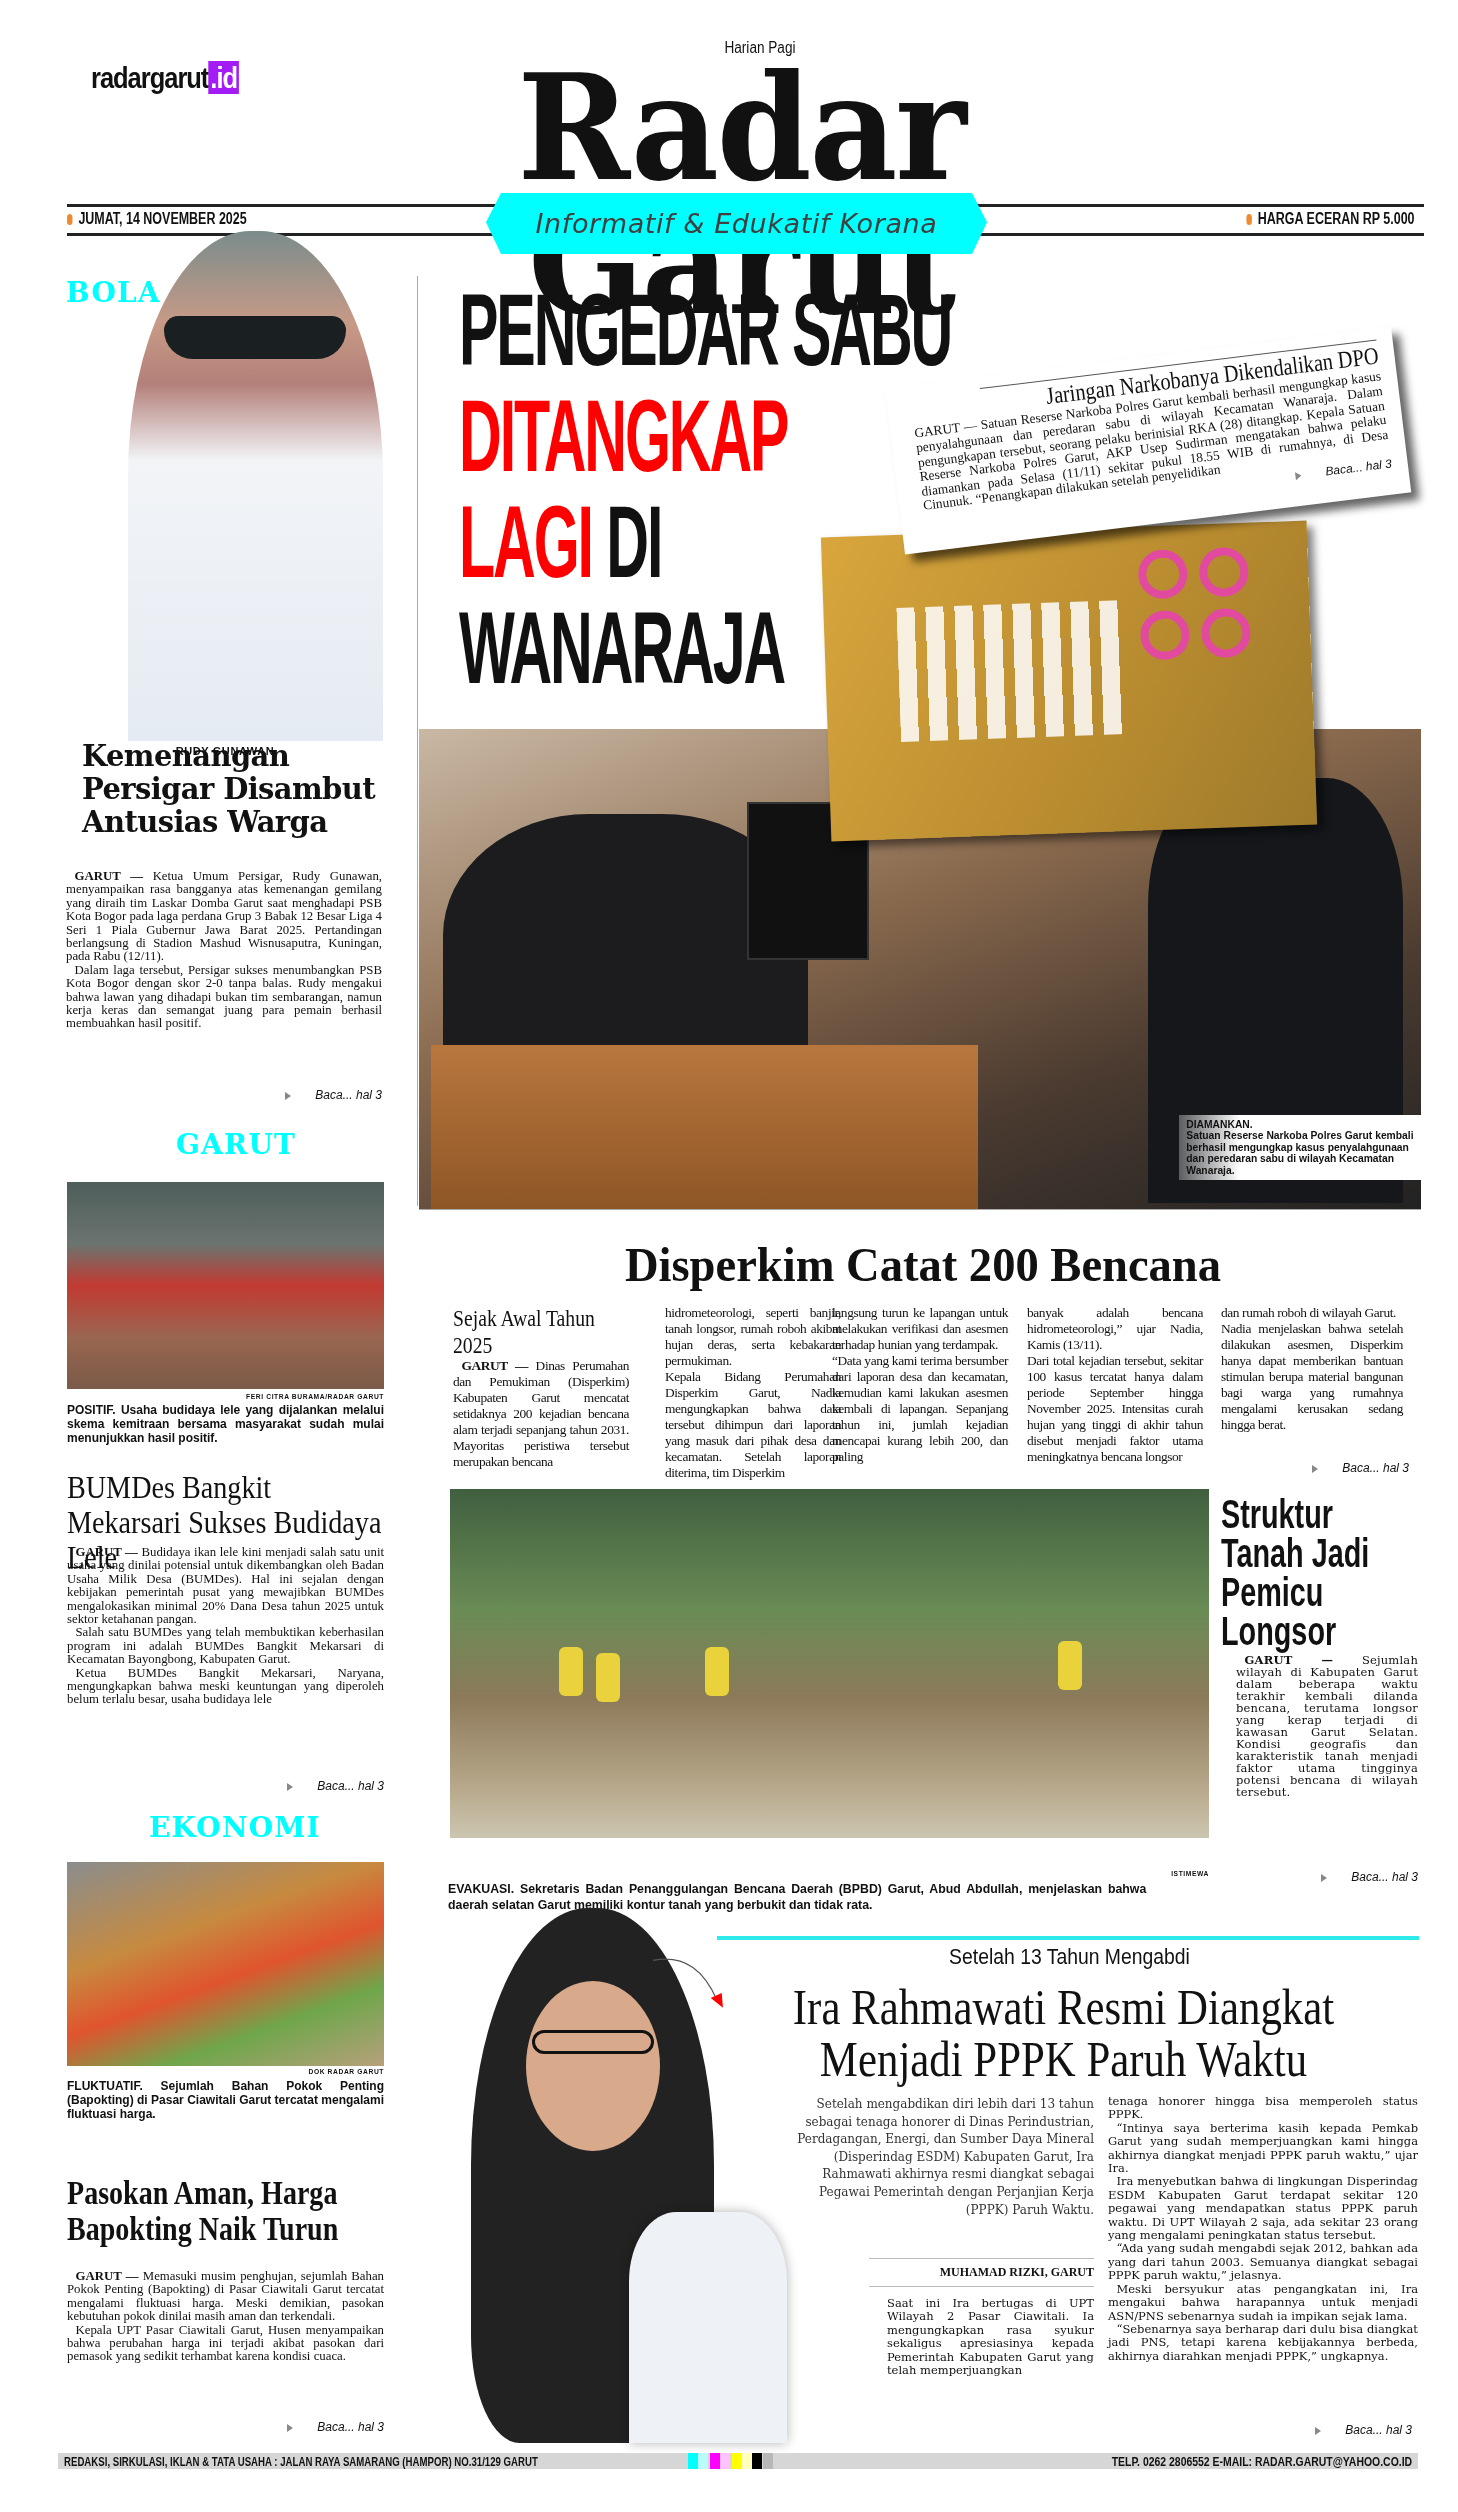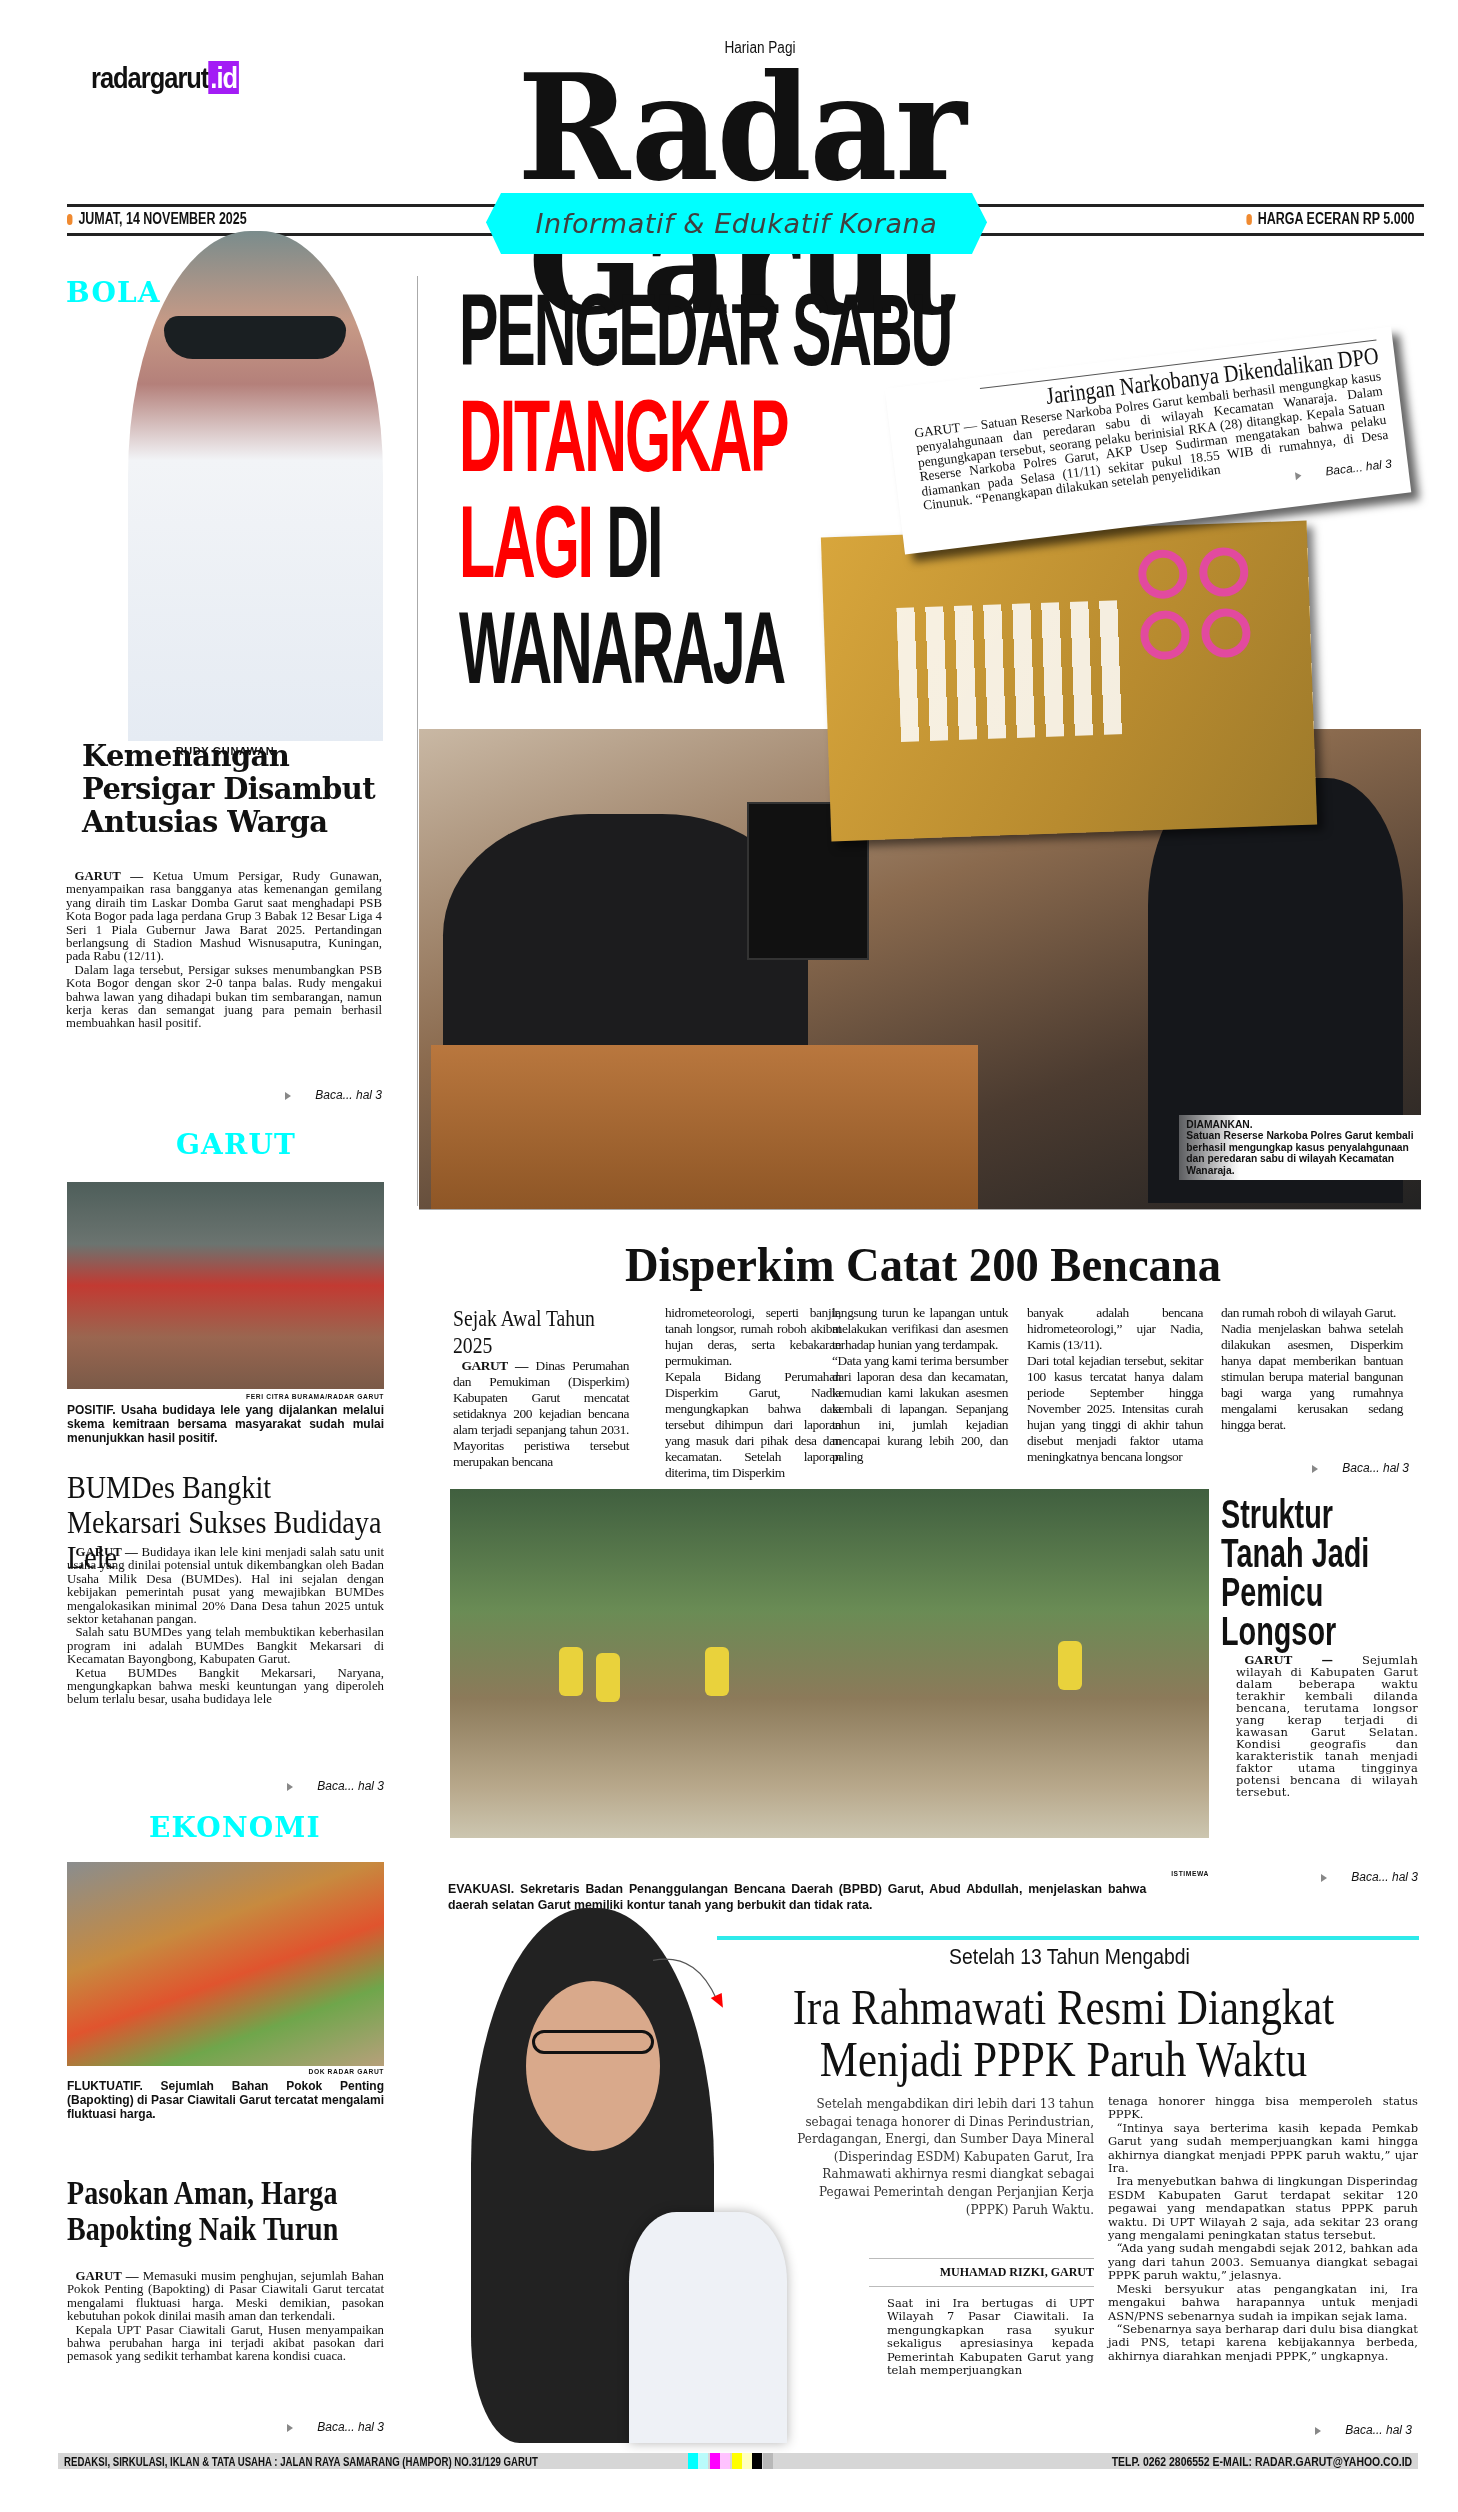--- a/index.html
+++ b/index.html
@@ -197,21 +197,21 @@
   <div style="position:absolute; left:182px; top:304px; width:158px; height:231px; background:#eef1f6; border-radius:30% 30% 0 0; box-shadow:0 0 12px rgba(0,0,0,0.3);"></div>
 </div>
 <svg class="abs arrow" viewBox="0 0 130 110">
   <path d="M5 30 C 60 20, 90 50, 110 95" fill="none" stroke="#555" stroke-width="2"></path>
   <polygon points="100,92 120,108 118,84" fill="#ff0000"></polygon>
 </svg>
 <div class="abs ira-kicker">Setelah 13 Tahun Mengabdi</div>
 <div class="abs ira-title">Ira Rahmawati Resmi Diangkat Menjadi PPPK Paruh Waktu</div>
 <div class="abs ira-lead">Setelah mengabdikan diri lebih dari 13 tahun sebagai tenaga honorer di Dinas Perindustrian, Perdagangan, Energi, dan Sumber Daya Mineral (Disperindag ESDM) Kabupaten Garut, Ira Rahmawati akhirnya resmi diangkat sebagai Pegawai Pemerintah dengan Perjanjian Kerja (PPPK) Paruh Waktu.</div>
 <div class="abs byline-wrap">MUHAMAD RIZKI, GARUT</div>
-<div class="abs ira-col2">Saat ini Ira bertugas di UPT Wilayah 7 Pasar Ciawitali. Ia mengungkapkan rasa syukur sekaligus apresiasinya kepada Pemerintah Kabupaten Garut yang telah memperjuangkan</div>
+<div class="abs ira-col2">Saat ini Ira bertugas di UPT Wilayah 2 Pasar Ciawitali. Ia mengungkapkan rasa syukur sekaligus apresiasinya kepada Pemerintah Kabupaten Garut yang telah memperjuangkan</div>
 <div class="abs ira-col3">
   <p style="text-indent:0">tenaga honorer hingga bisa memperoleh status PPPK.</p>
   <p>“Intinya saya berterima kasih kepada Pemkab Garut yang sudah memperjuangkan kami hingga akhirnya diangkat menjadi PPPK paruh waktu,” ujar Ira.</p>
   <p>Ira menyebutkan bahwa di lingkungan Disperindag ESDM Kabupaten Garut terdapat sekitar 120 pegawai yang mendapatkan status PPPK paruh waktu. Di UPT Wilayah 2 saja, ada sekitar 23 orang yang mengalami peningkatan status tersebut.</p>
   <p>“Ada yang sudah mengabdi sejak 2012, bahkan ada yang dari tahun 2003. Semuanya diangkat sebagai PPPK paruh waktu,” jelasnya.</p>
   <p>Meski bersyukur atas pengangkatan ini, Ira mengakui bahwa harapannya untuk menjadi ASN/PNS sebenarnya sudah ia impikan sejak lama.</p>
   <p>“Sebenarnya saya berharap dari dulu bisa diangkat jadi PNS, tetapi karena kebijakannya berbeda, akhirnya diarahkan menjadi PPPK,” ungkapnya.</p>
 </div>
 <div class="abs baca" style="left:1108px; top:2423px; width:304px;"><span class="tri"></span><span>Baca... hal 3</span></div>
 

